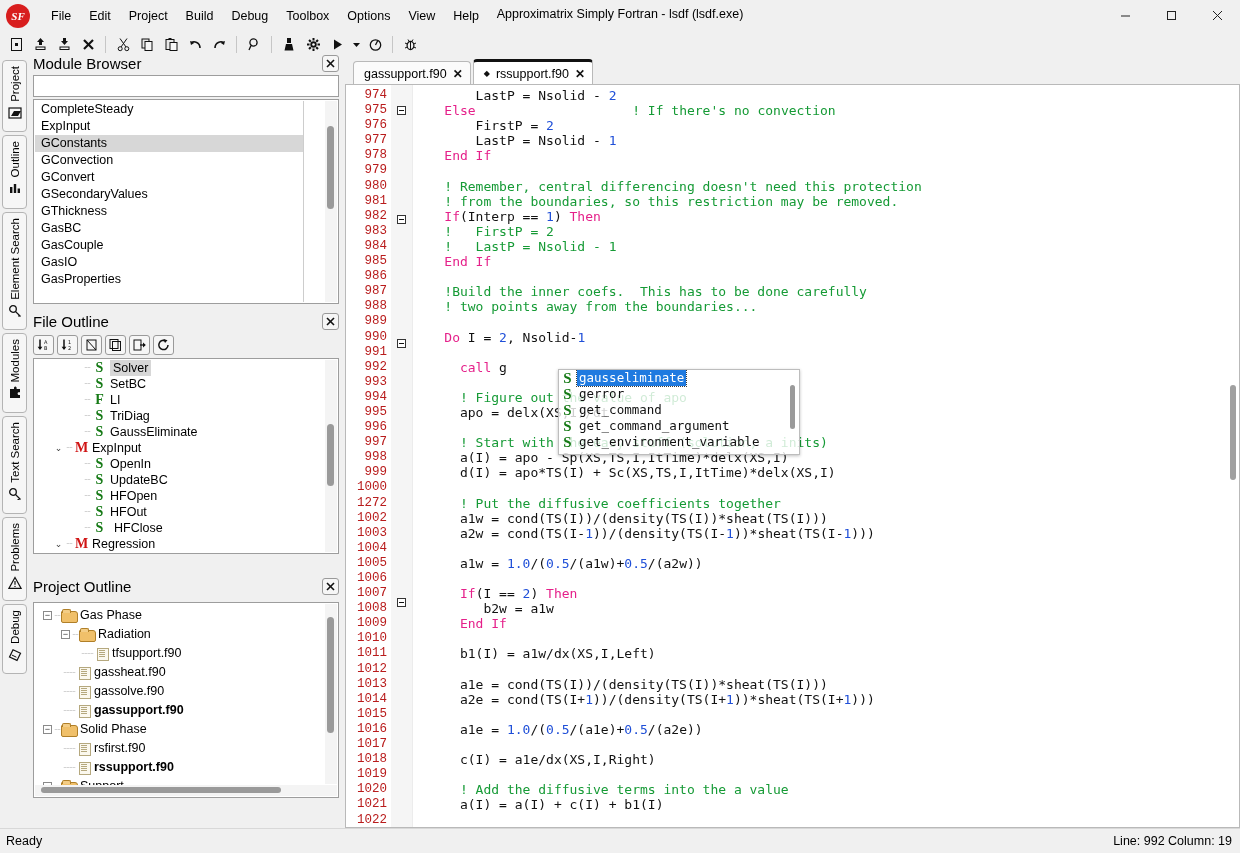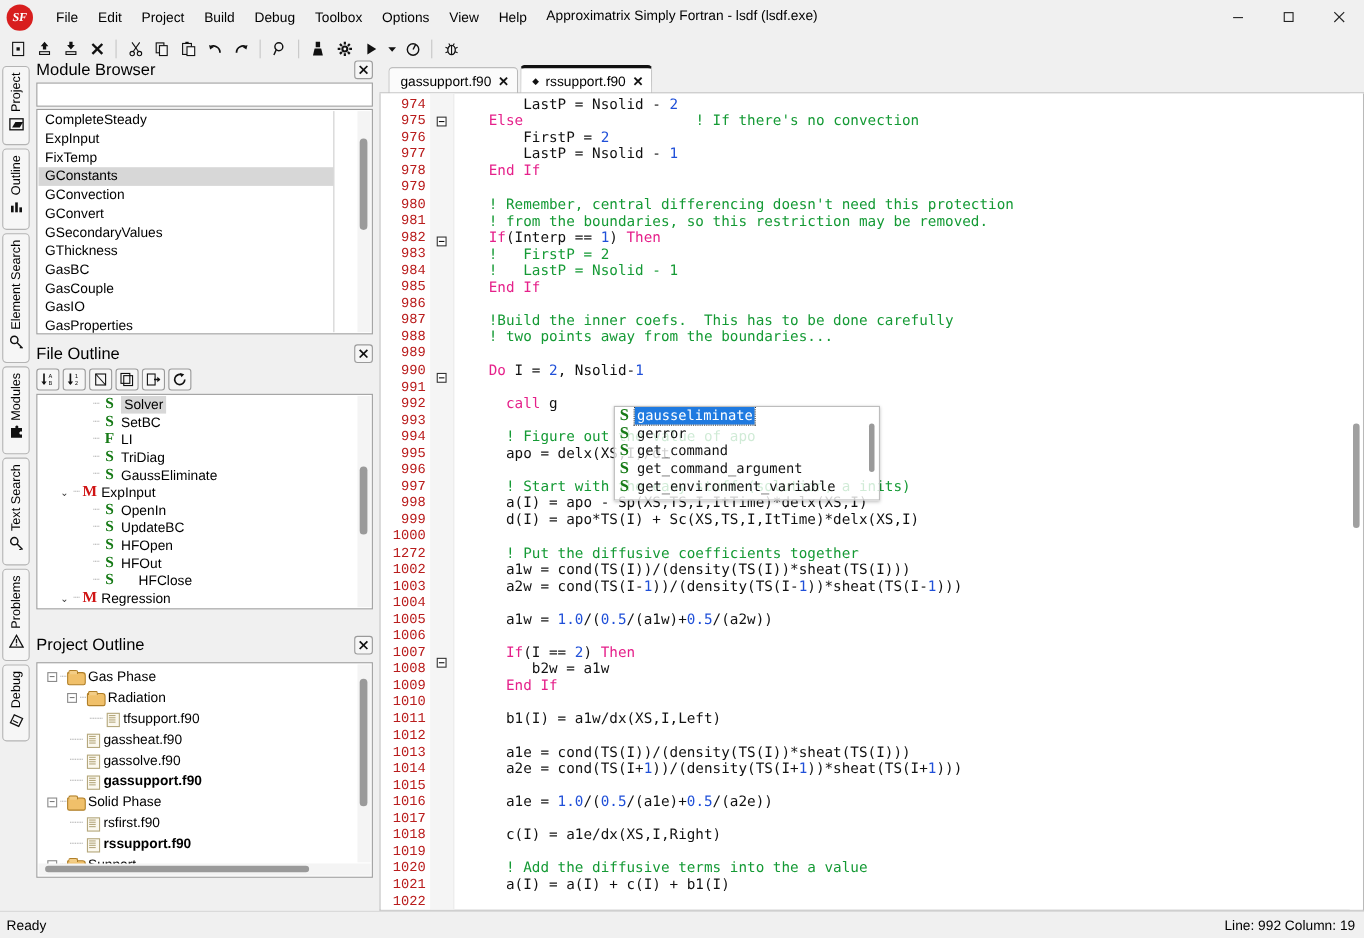--- a/index.html
+++ b/index.html
@@ -521,21 +521,20 @@
           </svg>
       </span>
     </div>
     <div style="padding:0 2px;">
       <input class="field" placeholder="" style="">
     </div>
     <div class="listbox" style="margin:2px 2px 0 2px; height:205px;">
       <div class="mb-list" id="mb-list">
           <div class="mb-item">CompleteSteady</div>
           <div class="mb-item">ExpInput</div>
-          <div class="mb-item">FixTemp</div>
           <div class="mb-item sel">GConstants</div>
           <div class="mb-item">GConvection</div>
           <div class="mb-item">GConvert</div>
           <div class="mb-item">GSecondaryValues</div>
           <div class="mb-item">GThickness</div>
           <div class="mb-item">GasBC</div>
           <div class="mb-item">GasCouple</div>
           <div class="mb-item">GasIO</div>
           <div class="mb-item">GasProperties</div>
         </div>
@@ -669,21 +668,21 @@
             <span class="chev"></span>
             <span class="dots">┈</span>
             <span class="kicon S">S</span>
             <span class="tname" style="margin-left: 4px;">HFOut</span>
           </div>
           <div class="tree-row">
             <span class="ind" style="width: 36px;"></span>
             <span class="chev"></span>
             <span class="dots">┈</span>
             <span class="kicon S">S</span>
-            <span class="tname" style="margin-left: 20px;">HFClose</span>
+            <span class="tname" style="margin-left: 8px;">HFClose</span>
           </div>
           <div class="tree-row">
             <span class="ind" style="width: 18px;"></span>
             <span class="chev">⌄</span>
             <span class="dots">┈</span>
             <span class="kicon M">M</span>
             <span class="tname" style="margin-left: 4px; font-weight: normal;">Regression</span>
           </div>
           <div class="tree-row">
             <span class="ind" style="width: 36px;"></span>

